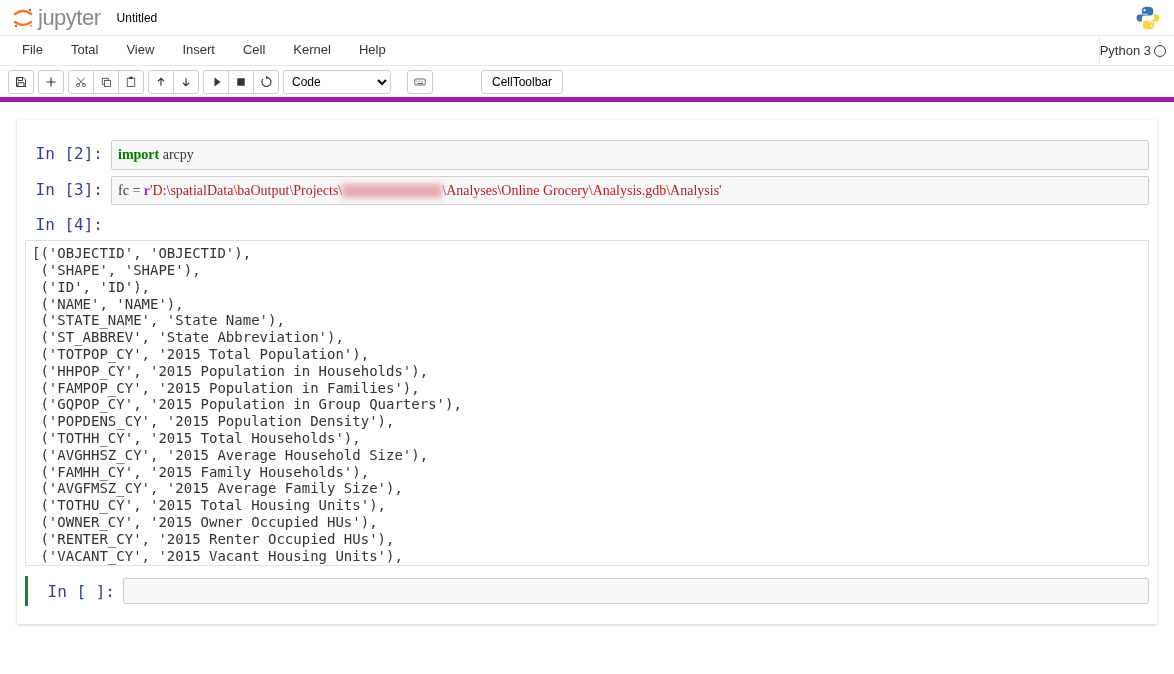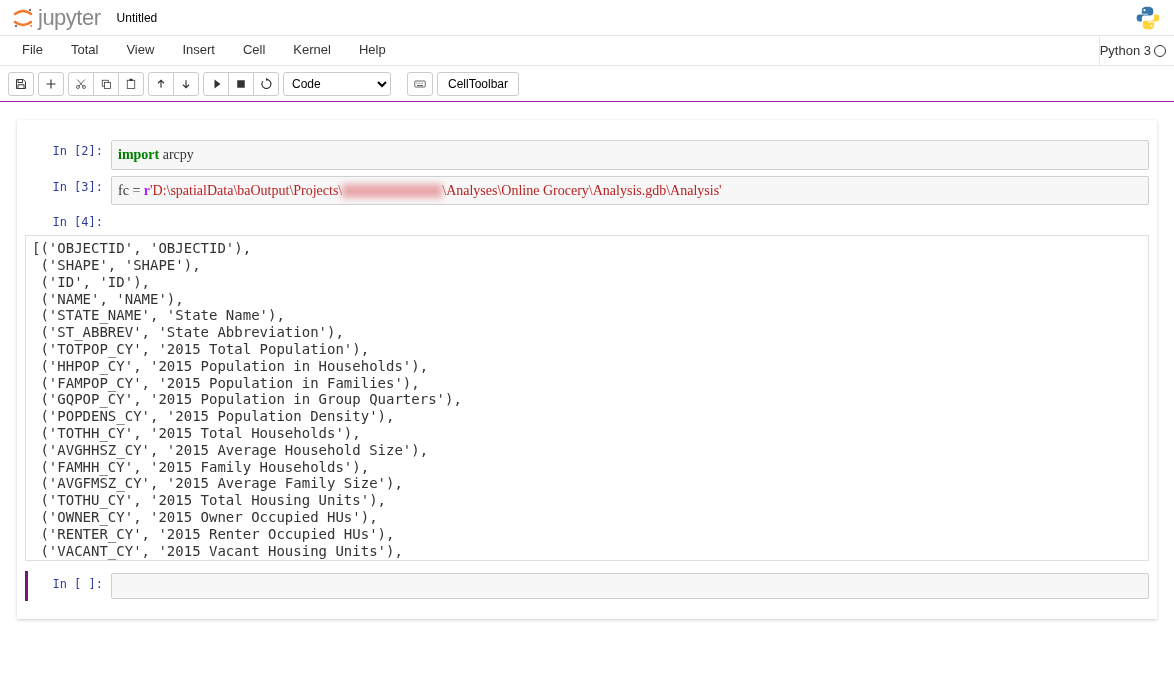--- a/index.html
+++ b/index.html
@@ -15,41 +15,41 @@
 .python-logo { width: 28px; height: 28px; }
 
 
 .menubar { display: flex; align-items: flex-start; border-bottom: 1px solid #e7e7e7; height: 30px; padding: 0 8px; }
 .menubar-inner { display: flex; flex: 1; }
 .menu-item { padding: 6px 14px; color: #333; cursor: pointer; font-size: 13px; }
 .kernel-indicator { display: flex; align-items: center; gap: 3px; padding: 0 0; color: #333; font-size: 13px; border-left: 1px solid #e7e7e7; height: 100%; }
 .kernel-circle { width: 12px; height: 12px; border: 1px solid #333; border-radius: 50%; }
 
 
-.toolbar { display: flex; align-items: center; gap: 4px; padding: 4px 8px; border-bottom: 1px solid #a21caf; height: 36px; }
+.toolbar { display: flex; align-items: center; gap: 4px; padding: 4px 8px; border-bottom: 5px solid #a21caf; height: 36px; }
 .tb-group { display: flex; gap: 0; }
 .tb-btn { height: 24px; min-width: 26px; background: #fff; border: 1px solid #ccc; border-radius: 3px; cursor: pointer; display: flex; align-items: center; justify-content: center; padding: 0 6px; color: #333; font-size: 11px; }
 .tb-group .tb-btn { border-radius: 0; margin-left: -1px; }
 .tb-group .tb-btn:first-child { border-radius: 3px 0 0 3px; margin-left: 0; }
 .tb-group .tb-btn:last-child { border-radius: 0 3px 3px 0; }
 .cell-type-select { height: 24px; width: 108px; border: 1px solid #ccc; border-radius: 3px; font-size: 12px; padding: 0 4px; background: #fff; }
 .toolbar-spacer { width: 8px; }
-.celltoolbar-btn { height: 24px; padding: 0 10px; background: #fff; border: 1px solid #ccc; border-radius: 3px; font-size: 12px; cursor: pointer; }
+.celltoolbar-btn { height: 24px; padding: 0 10px; background: #fff; border: 1px solid #ccc; border-radius: 3px; font-size: 12px; cursor: pointer; margin-left: 44px; }
 
 
 .notebook-container { padding: 18px 8px 24px; background: #fff; }
 .notebook-inner { max-width: 1140px; margin: 0 auto; background: #fff; box-shadow: 0 1px 3px rgba(0,0,0,0.2); padding: 16px 8px; }
 
 
 .cell { display: flex; margin: 2px 0; padding: 2px 0; }
-.prompt { width: 86px; text-align: right; padding: 4px 8px 0 0; font-family: monospace; font-size: 12px; flex-shrink:0; }
+.prompt { width: 86px; text-align: right; padding: 4px 8px 0 0; font-family: monospace; font-size: 16px; flex-shrink:0; }
 .in-prompt { color: #303F9F; }
 .out-prompt { color: #D84315; }
 .cell-body { flex: 1; min-width: 0; }
-.cell.selected { border-left: 3px solid #701a75; padding-left: 0; }
+.cell.selected { border-left: 3px solid #15803d; padding-left: 12px; }
 .cell.selected .prompt { width: 83px; }
 .code-input { border: 1px solid #cfcfcf; border-radius: 2px; background: #f7f7f7; padding: 4px 6px; font-family: Liberation Serif, serif; font-size: 14px; line-height: 1.4; white-space: pre; overflow-x: auto; }
 .code-input-empty { min-height: 26px; }
 .output-area { background: #fff; padding: 4px 6px; font-family: monospace; font-size: 14px; line-height: 1.2; white-space: pre; }
 .output-scroll { max-height: 326px; overflow-y: auto; border: 1px solid #e0e0e0; box-shadow: inset 0 2px 8px rgba(0,0,0,0.2); }
 
 
 .kw { color: #008000; font-weight: bold; }
 .op { color: #AA22FF; font-weight: bold; }
 .str { color: #BA2121; }

